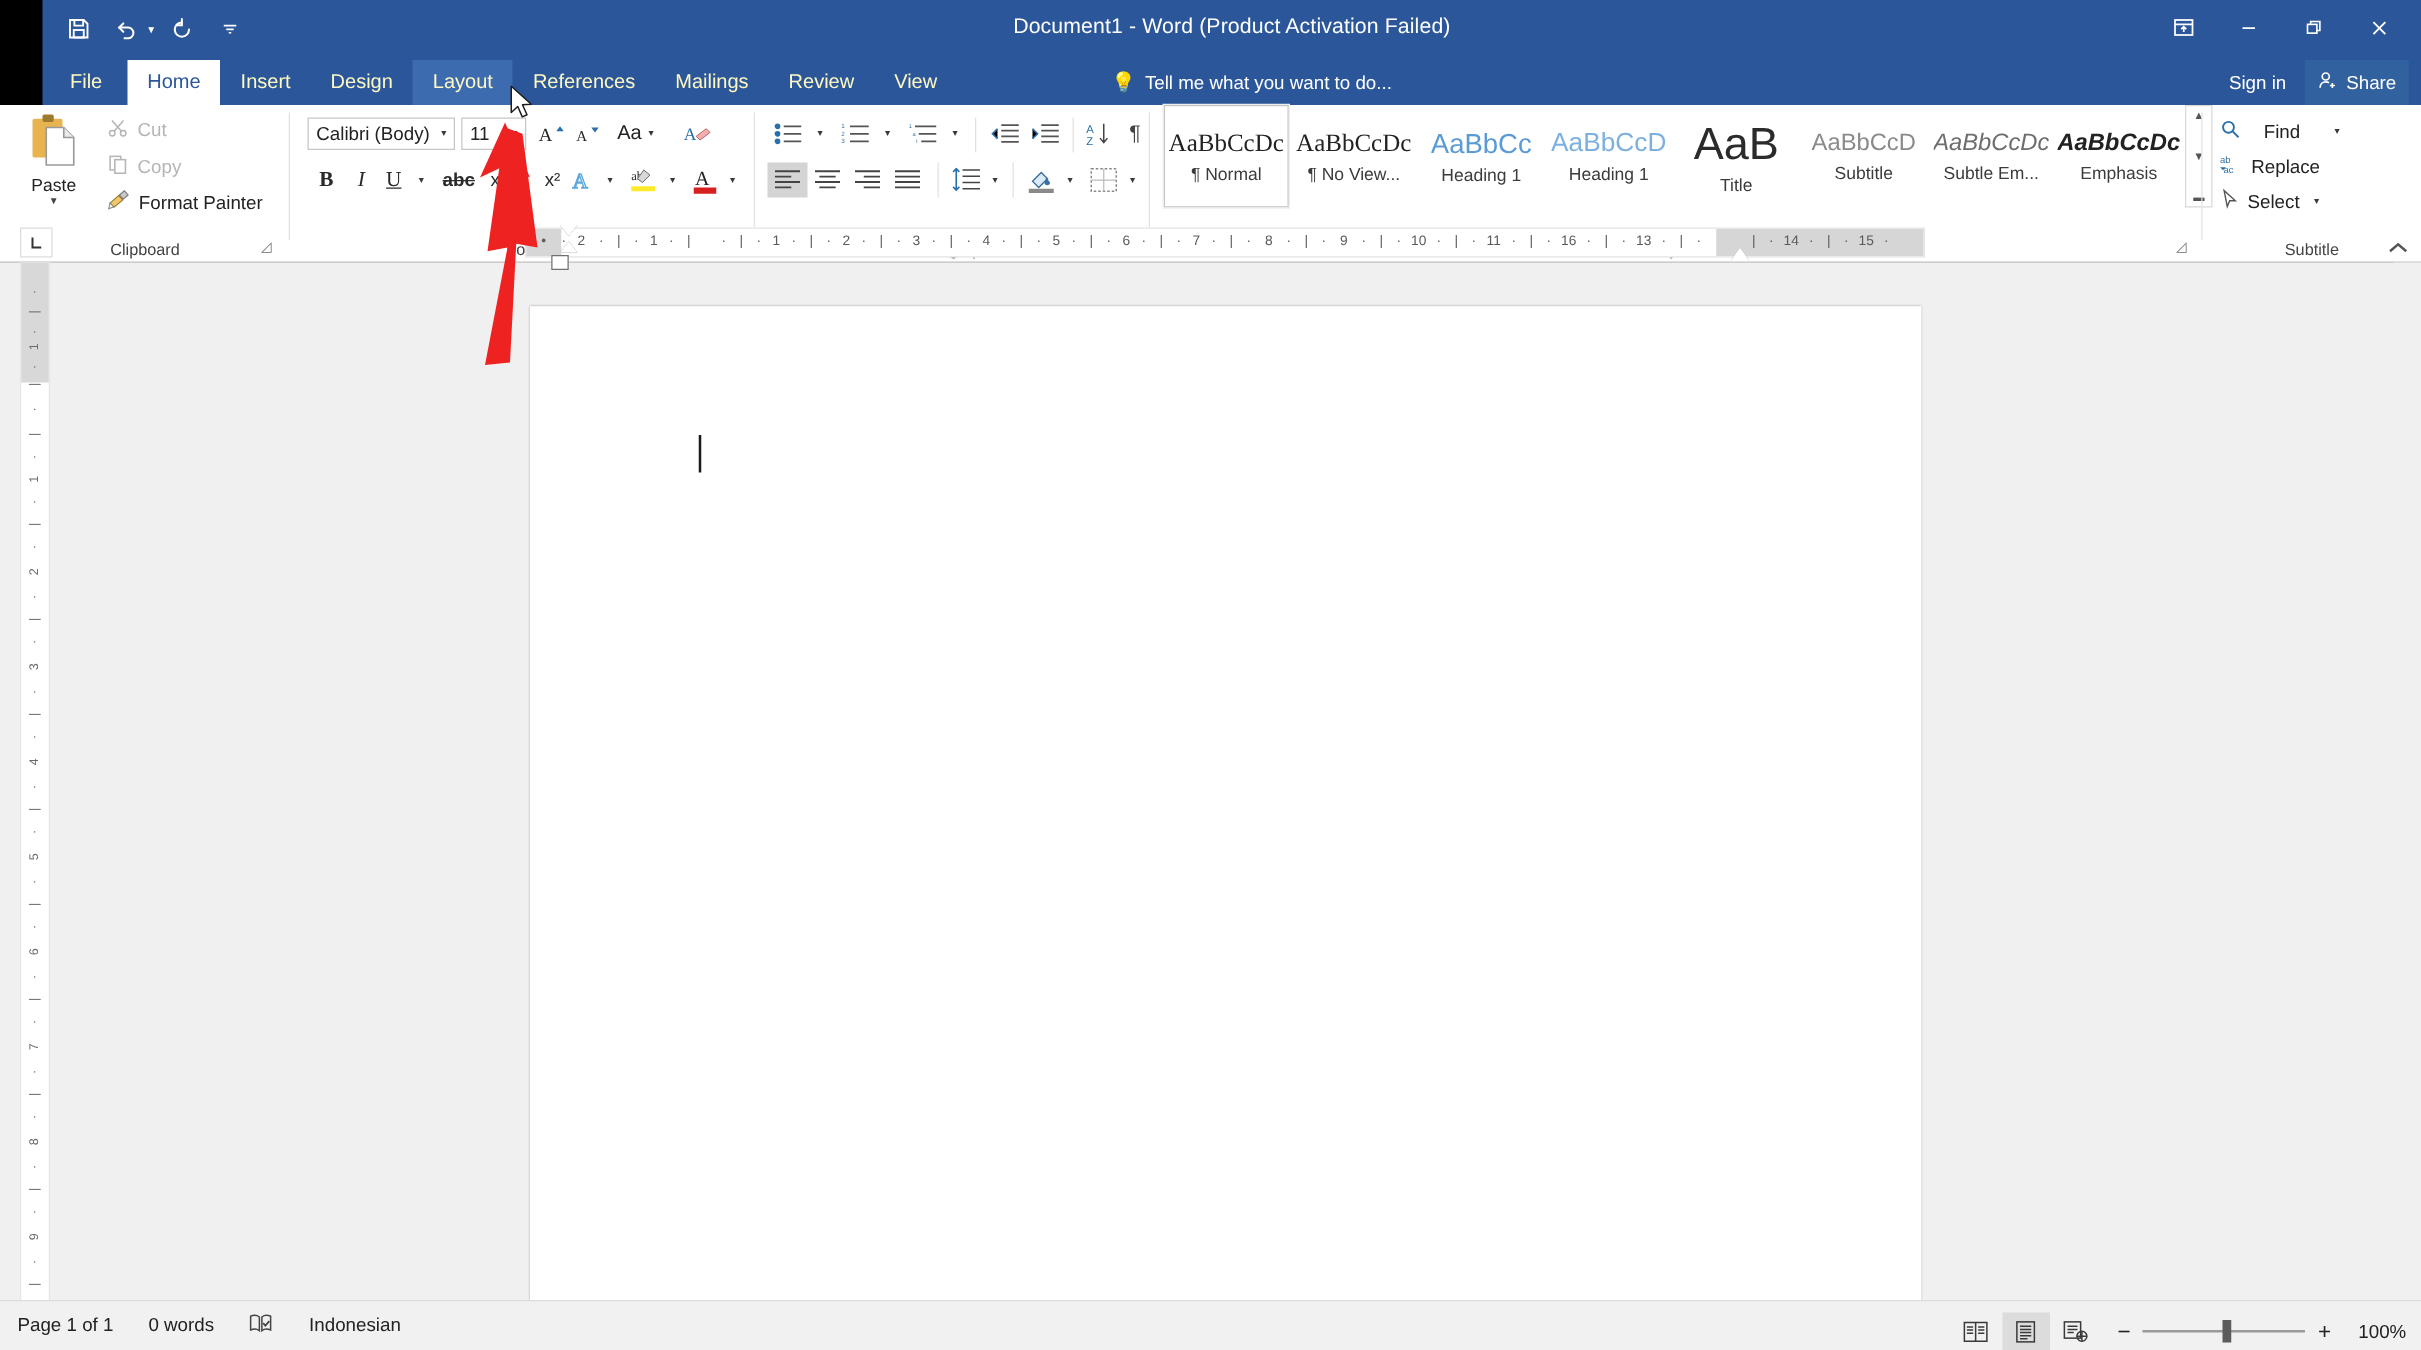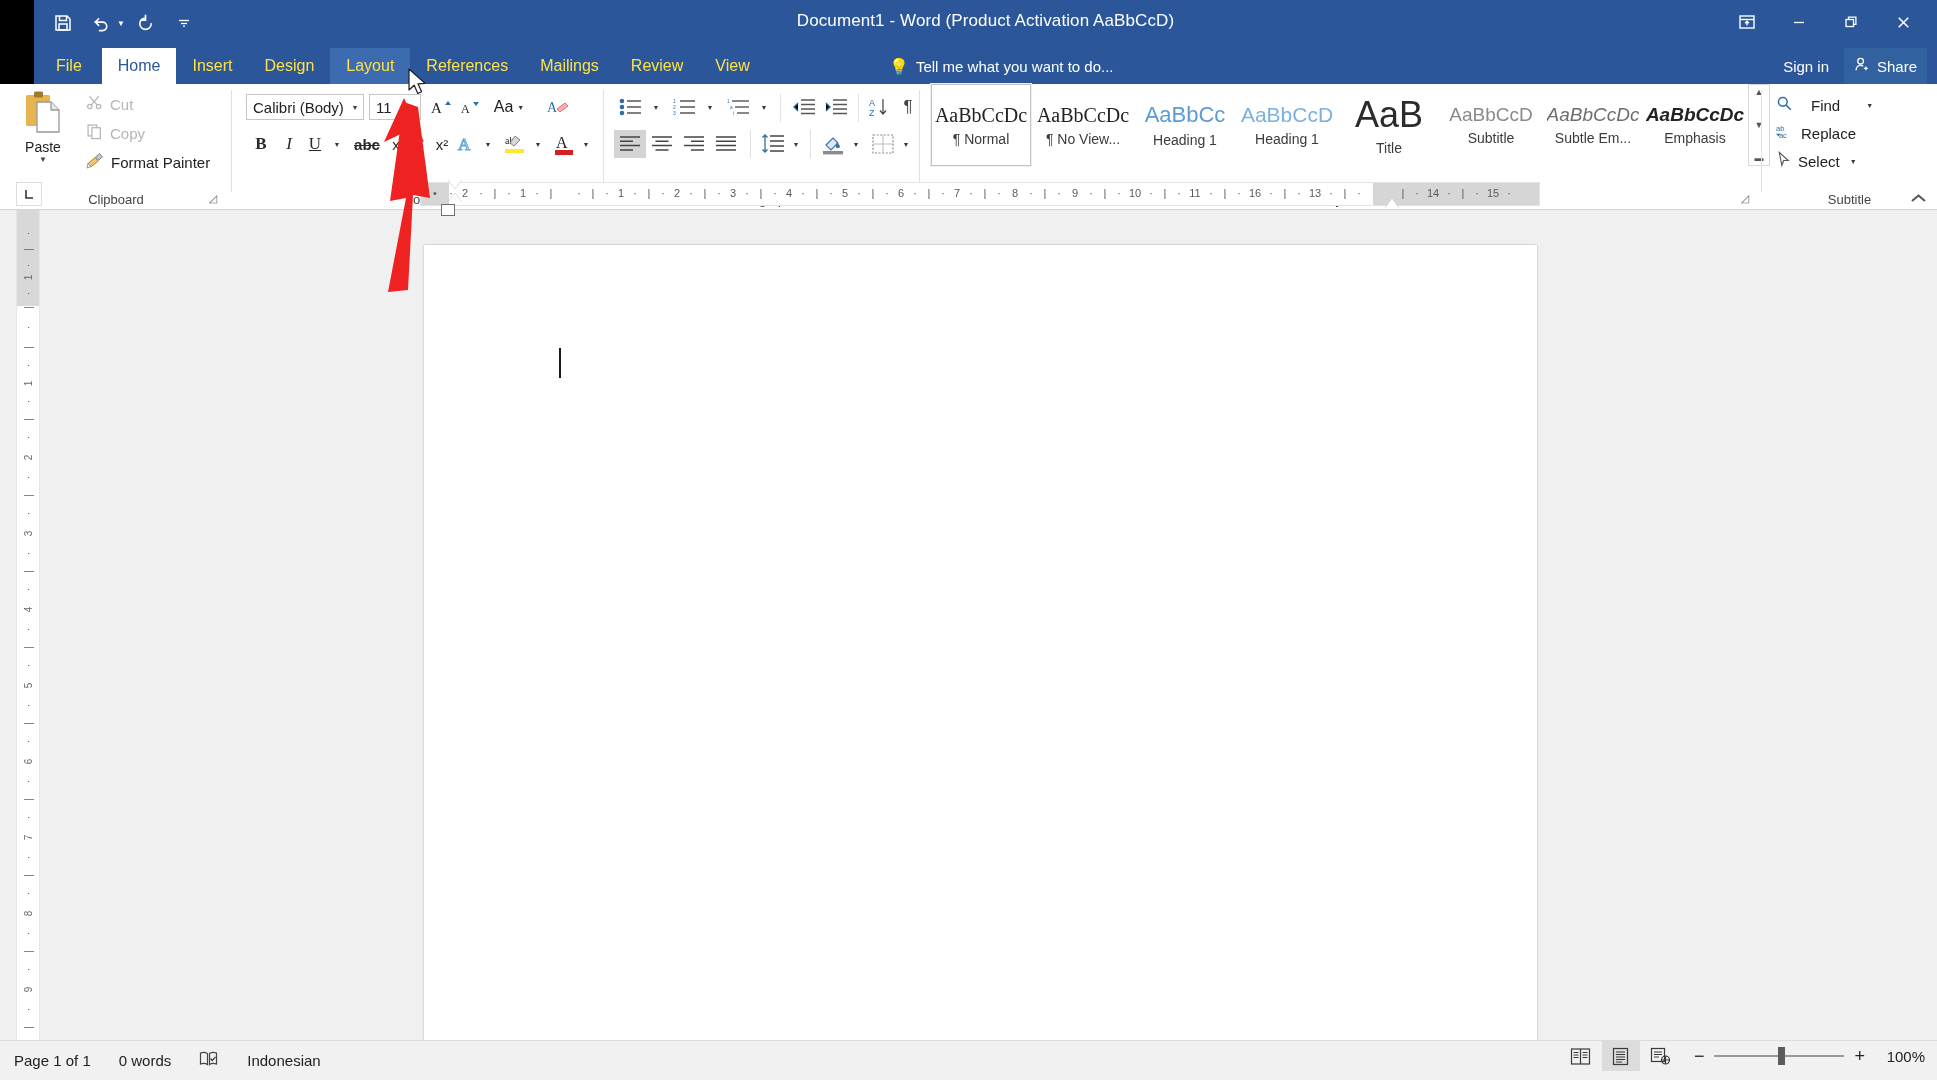--- a/index.html
+++ b/index.html
@@ -38,21 +38,21 @@
     color: #fff;
   }
 
   
   .tabstrip {
     position: absolute; left: 34px; top: 48px; right: 0; height: 36px;
     background: #2b579a;
   }
   .tabs { position: absolute; left: 0; top: 0; display: flex; align-items: flex-end; height: 36px; }
   .tab {
-    height: 36px; padding: 0 16px; color: #fde047; font-size: 16px;
+    height: 36px; padding: 0 16px; color: #fef9c3; font-size: 16px;
     display: flex; align-items: center; white-space: nowrap;
   }
   .tab.file { padding: 0 20px 0 22px; }
   .tab.active { background: #fff; color: #2b579a; font-weight: 400; }
   .tab.hover { background: #3d6bb0; }
   .tellme {
     position: absolute; left: 855px; top: 0; height: 36px;
     display: flex; align-items: center; gap: 7px;
     color: #fff; font-size: 15px;
   }
@@ -203,21 +203,21 @@
   }
   .vscroll {
     position: absolute; right: 0; top: 0; bottom: 0; width: 22px;
     background: #f0f0f0;
   }
 
   
   .status {
     position: absolute; left: 0; bottom: 0; right: 0; height: 40px;
     background: #f1f1f1; border-top: 1px solid #dcdcdc;
-    display: flex; align-items: flex-start; font-size: 15px; color: #222;
+    display: flex; align-items: flex-end; font-size: 15px; color: #222;
   }
   .st-item { display: flex; align-items: center; gap: 6px; padding: 0 14px; height: 100%; }
   .st-right { margin-left: auto; display: flex; align-items: center; gap: 2px; padding-right: 12px; }
   .viewbtn {
     width: 38px; height: 30px; display: flex; align-items: center; justify-content: center;
     color: #3a3a3a;
   }
   .viewbtn.sel { background: #dcdcdc; }
   .zoomwrap { display: flex; align-items: center; gap: 10px; padding: 0 12px; }
   .zline { width: 130px; height: 2px; background: #9a9a9a; position: relative; }
@@ -263,21 +263,21 @@
       </div>
       <div class="qat-btn">
         <svg width="14" height="14" viewBox="0 0 14 14" stroke="#fff" stroke-width="1.3">
           <path d="M2 4.5h10"></path>
             <path d="M4 7.5h6"></path>
             <path d="M6 10.2h2"></path>
         </svg>
       </div>
     </div>
 
-    <div class="title-text">Document1 - Word (Product Activation AaBbCcD)</div>
+    <div class="title-text">Document1 - Word (Product Activation Failed)</div>
 
     <div class="winbtns">
       <div class="winbtn">
         <svg width="18" height="18" viewBox="0 0 18 18" fill="none" stroke="#fff" stroke-width="1.4">
           <rect x="2" y="3" width="14" height="12"></rect>
             <path d="M2 6.5h14"></path>
           <path d="M9 12.5V8.5M7 10.3L9 8.3l2 2"></path>
         </svg>
       </div>
       <div class="winbtn">

